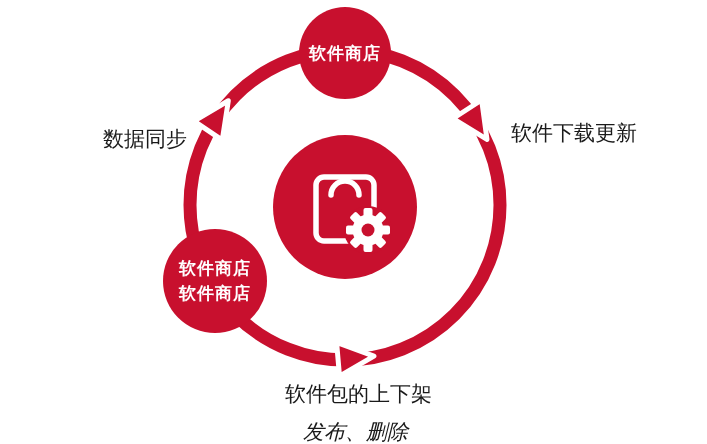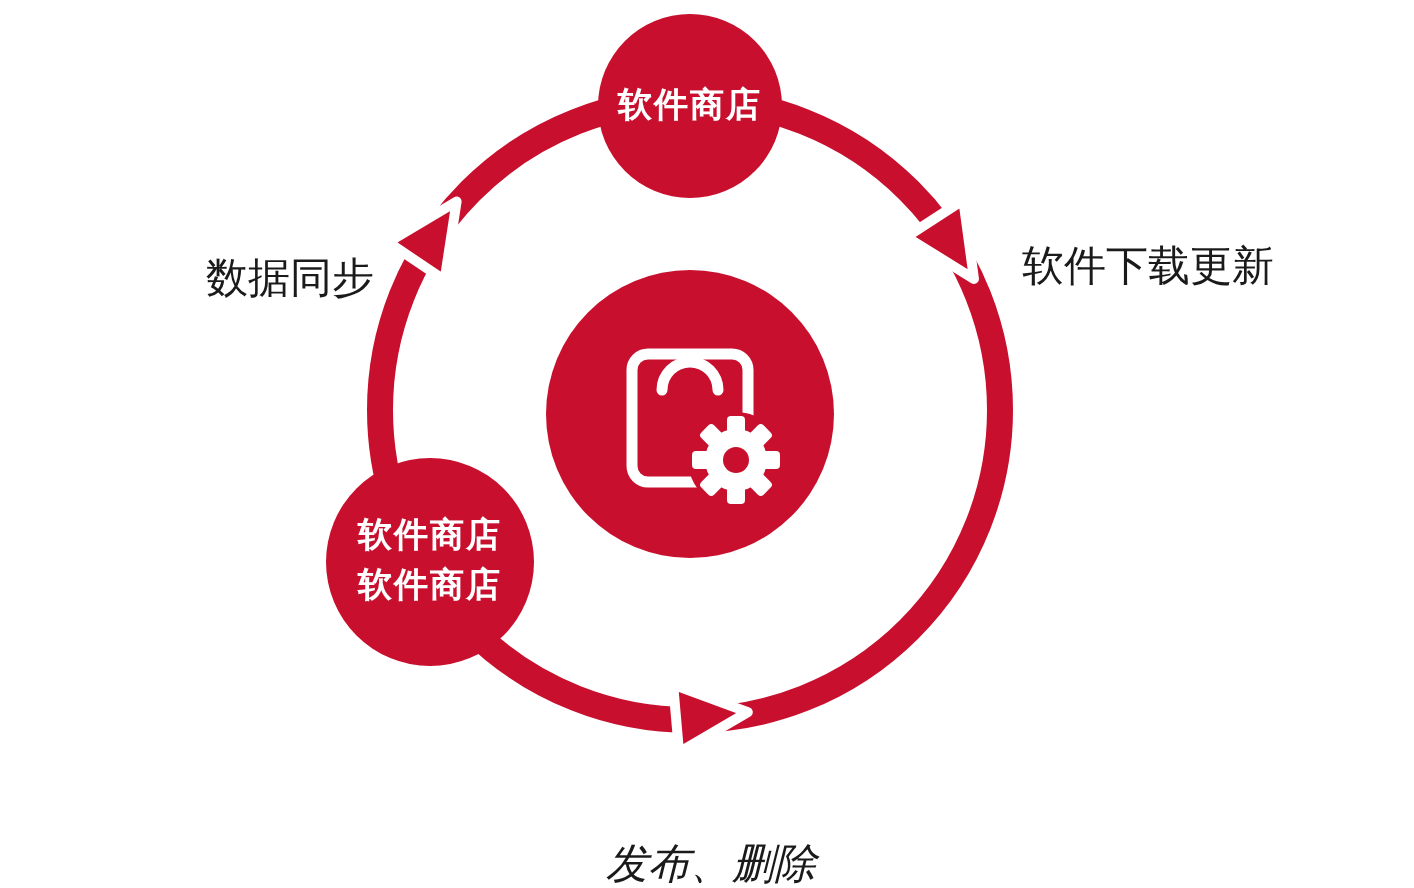--- a/index.html
+++ b/index.html
@@ -96,15 +96,16 @@
   </div>
 
   <div class="node node-left">
     <span>软件商店</span>
     <span>软件商店</span>
   </div>
 
 
   <div class="edge-label label-sync">数据同步</div>
   <div class="edge-label label-download">软件下载更新</div>
+  <div class="edge-label label-bottom1">软件包的上下架</div>
   <div class="edge-label label-bottom2">发布、删除</div>
 
 </div>
 
 </body></html>

